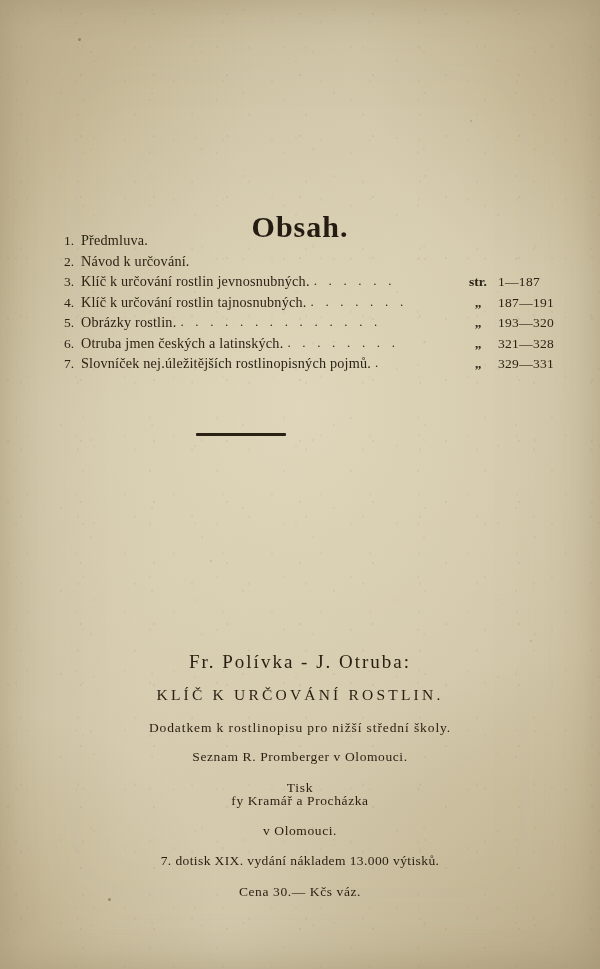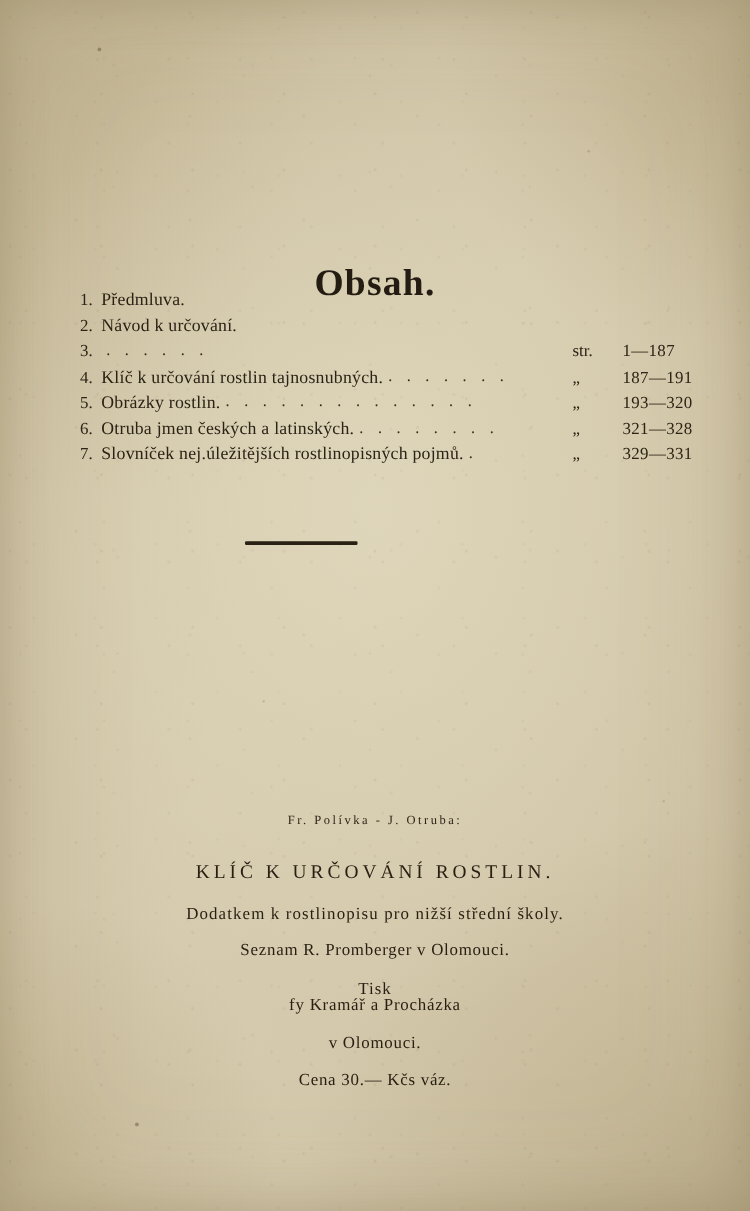--- a/index.html
+++ b/index.html
@@ -105,22 +105,23 @@
     white-space: nowrap;
     margin: 0 4px;
     letter-spacing: 4.2px;
     font-size: 13px;
     color: #33291a;
     transform: translateY(-1px);
   }
   .toc-strlabel {
     flex: 0 0 auto;
     width: 40px;
-    text-align: left;
-    font-size: 13.5px;
+    text-align: center;
+    font-size: 13.5px;
+    font-weight: bold;
   }
   .toc-pages {
     flex: 0 0 auto;
     width: 66px;
     text-align: left;
     font-size: 13.5px;
     letter-spacing: 0.3px;
   }
 
   
@@ -138,23 +139,23 @@
   #colophon {
     position: absolute;
     top: 652px;
     left: 0;
     width: 600px;
     text-align: center;
     color: #281f13;
   }
   .col-line { line-height: 1.0; }
   #col-authors {
-    font-size: 10px;
+    font-size: 19px;
     letter-spacing: 2.0px;
-    margin-bottom: 28px;
+    margin-bottom: 16px;
   }
   #col-booktitle {
     font-size: 15.5px;
     font-weight: normal;
     letter-spacing: 3.2px;
     margin-bottom: 18px;
   }
   #col-sub1 {
     font-size: 13.5px;
     letter-spacing: 0.9px;
@@ -218,20 +219,21 @@
     <div class="toc-row">
       <span class="toc-num">2.</span>
       <span class="toc-label">Návod k určování.</span>
       <span class="toc-leader"></span>
       <span class="toc-strlabel"></span>
       <span class="toc-pages"></span>
     </div>
 
     <div class="toc-row">
       <span class="toc-num">3.</span>
+      <span class="toc-label">Klíč k určování rostlin jevnosnubných.</span>
       <span class="toc-leader">. . . . . .</span>
       <span class="toc-strlabel">str.</span>
       <span class="toc-pages">1—187</span>
     </div>
 
     <div class="toc-row">
       <span class="toc-num">4.</span>
       <span class="toc-label">Klíč k určování rostlin tajnosnubných.</span>
       <span class="toc-leader">. . . . . . .</span>
       <span class="toc-strlabel">„</span>
@@ -267,17 +269,18 @@
   <div id="divider"></div>
 
   <div id="colophon">
     <div class="col-line" id="col-authors">Fr. Polívka - J. Otruba:</div>
     <div class="col-line" id="col-booktitle">KLÍČ K URČOVÁNÍ ROSTLIN.</div>
     <div class="col-line" id="col-sub1">Dodatkem k rostlinopisu pro nižší střední školy.</div>
     <div class="col-line" id="col-sub2">Seznam R. Promberger v Olomouci.</div>
     <div class="col-line" id="col-print">Tisk</div>
     <div class="col-line" id="col-printer">fy Kramář a Procházka</div>
     <div class="col-line" id="col-city">v Olomouci.</div>
+    <div class="col-line" id="col-edition">7. dotisk XIX. vydání nákladem 13.000 výtisků.</div>
     <div class="col-line" id="col-price">Cena 30.— Kčs váz.</div>
   </div>
 
   <div id="edge-shade"></div>
 </div>
 
 </body></html>

